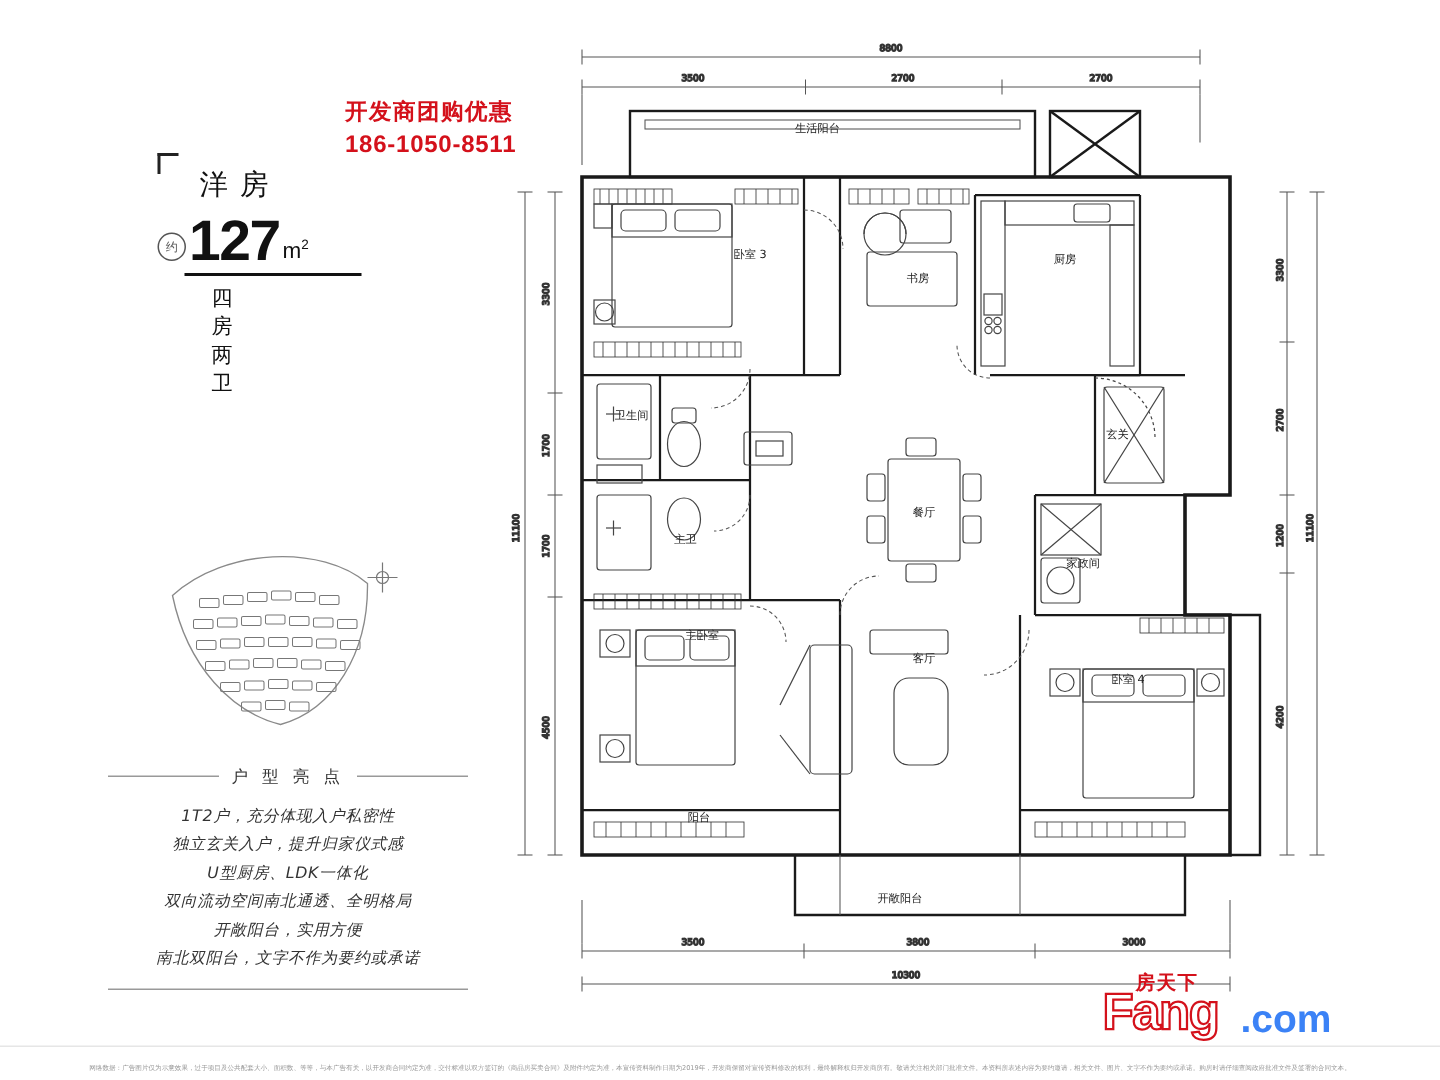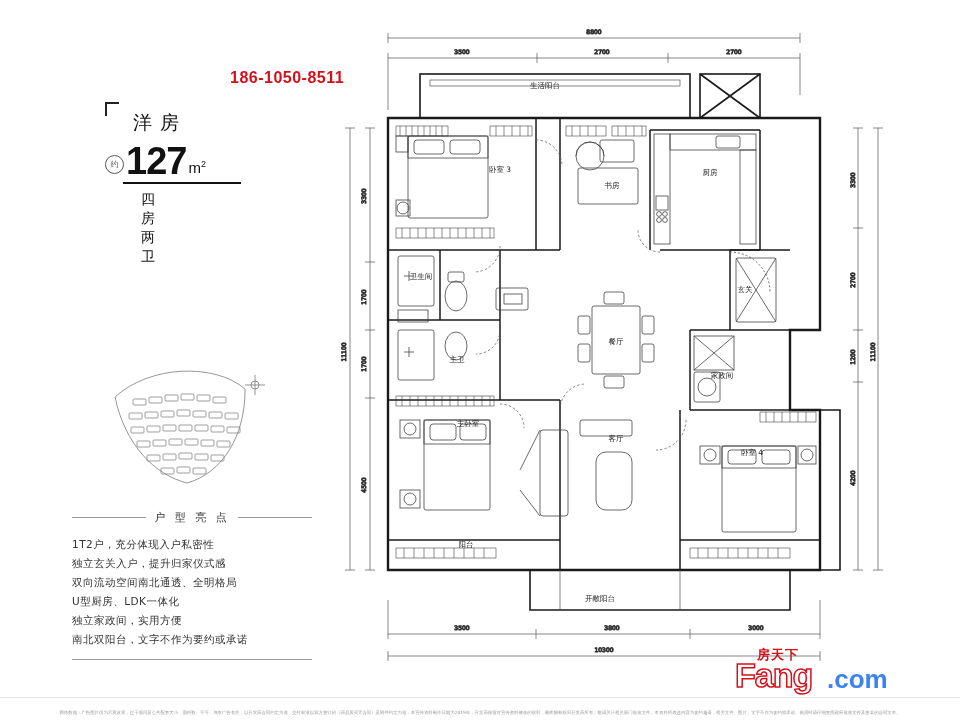--- a/index.html
+++ b/index.html
@@ -38,21 +38,21 @@
   .rooms{margin-left:36px;margin-top:6px;font-size:14px;line-height:19px;letter-spacing:3px;color:#111;font-family:"DejaVu Sans", sans-serif;}
 
   
   .siteplan{position:absolute;left:35px;top:295px;width:190px;height:135px;}
   .siteplan svg{display:block;}
 
   .feature{position:absolute;left:12px;top:450px;width:240px;}
   .feature .hd{display:flex;align-items:center;justify-content:space-between;}
   .feature .hd .ln{flex:1;height:1px;background:#999;}
   .feature .hd .tx{font-size:11px;letter-spacing:3px;color:#333;padding:0 8px;font-family:"DejaVu Sans", sans-serif;}
-  .feature ul{list-style:none;margin:10px 0 0 0;padding:0;text-align:left;}
+  .feature ul{list-style:none;margin:10px 0 0 0;padding:0;text-align:center;font-style:italic;}
   .feature li{font-size:10.5px;line-height:19px;color:#333;font-family:"DejaVu Sans", sans-serif;letter-spacing:.5px;}
   .feature .botline{width:100%;height:1px;background:#999;margin-top:10px;}
 
   
   .plan{position:absolute;left:330px;top:20px;width:590px;height:660px;}
   .plan svg{display:block;}
 
   
   .wm{position:absolute;right:10px;bottom:22px;width:215px;height:50px;}
   .wm .cn{position:absolute;left:22px;top:-2px;font-size:13px;color:#d4111b;font-weight:bold;letter-spacing:1px;font-family:Liberation Serif, serif;}
@@ -70,20 +70,21 @@
   text{font-family:"DejaVu Sans", sans-serif;}
 </style>
 </head>
 <body>
 
 <div class="page">
 
   <div class="left-col">
 
     <div class="promo">
+      <div class="line1">开发商团购优惠</div>
       <div class="line2">186-1050-8511</div>
     </div>
 
     <div class="title-block">
       <span class="corner"></span>
       <div class="yangfang">洋房</div>
       <div class="area-row">
         <div class="area-badge">约</div>
         <div class="area-num">127</div>
         <div class="area-unit"><span>m</span><sup>2</sup></div>
@@ -158,23 +159,23 @@
 
     <div class="feature">
       <div class="hd">
         <span class="ln"></span>
         <span class="tx">户 型 亮 点</span>
         <span class="ln"></span>
       </div>
       <ul>
         <li>1T2户，充分体现入户私密性</li>
         <li>独立玄关入户，提升归家仪式感</li>
+        <li>U型厨房、LDK一体化</li>
         <li>双向流动空间南北通透、全明格局</li>
-        <li>U型厨房、LDK一体化</li>
-        <li>独立家政间，实用方便</li>
+        <li>开敞阳台，实用方便</li>
         <li>南北双阳台，文字不作为要约或承诺</li>
       </ul>
       <div class="botline"></div>
     </div>
   </div>
 
   <div class="plan">
     <svg width="590" height="660" viewBox="330 20 590 660" id="plansvg">
       <g stroke="#333" fill="none" stroke-width="1">
 

